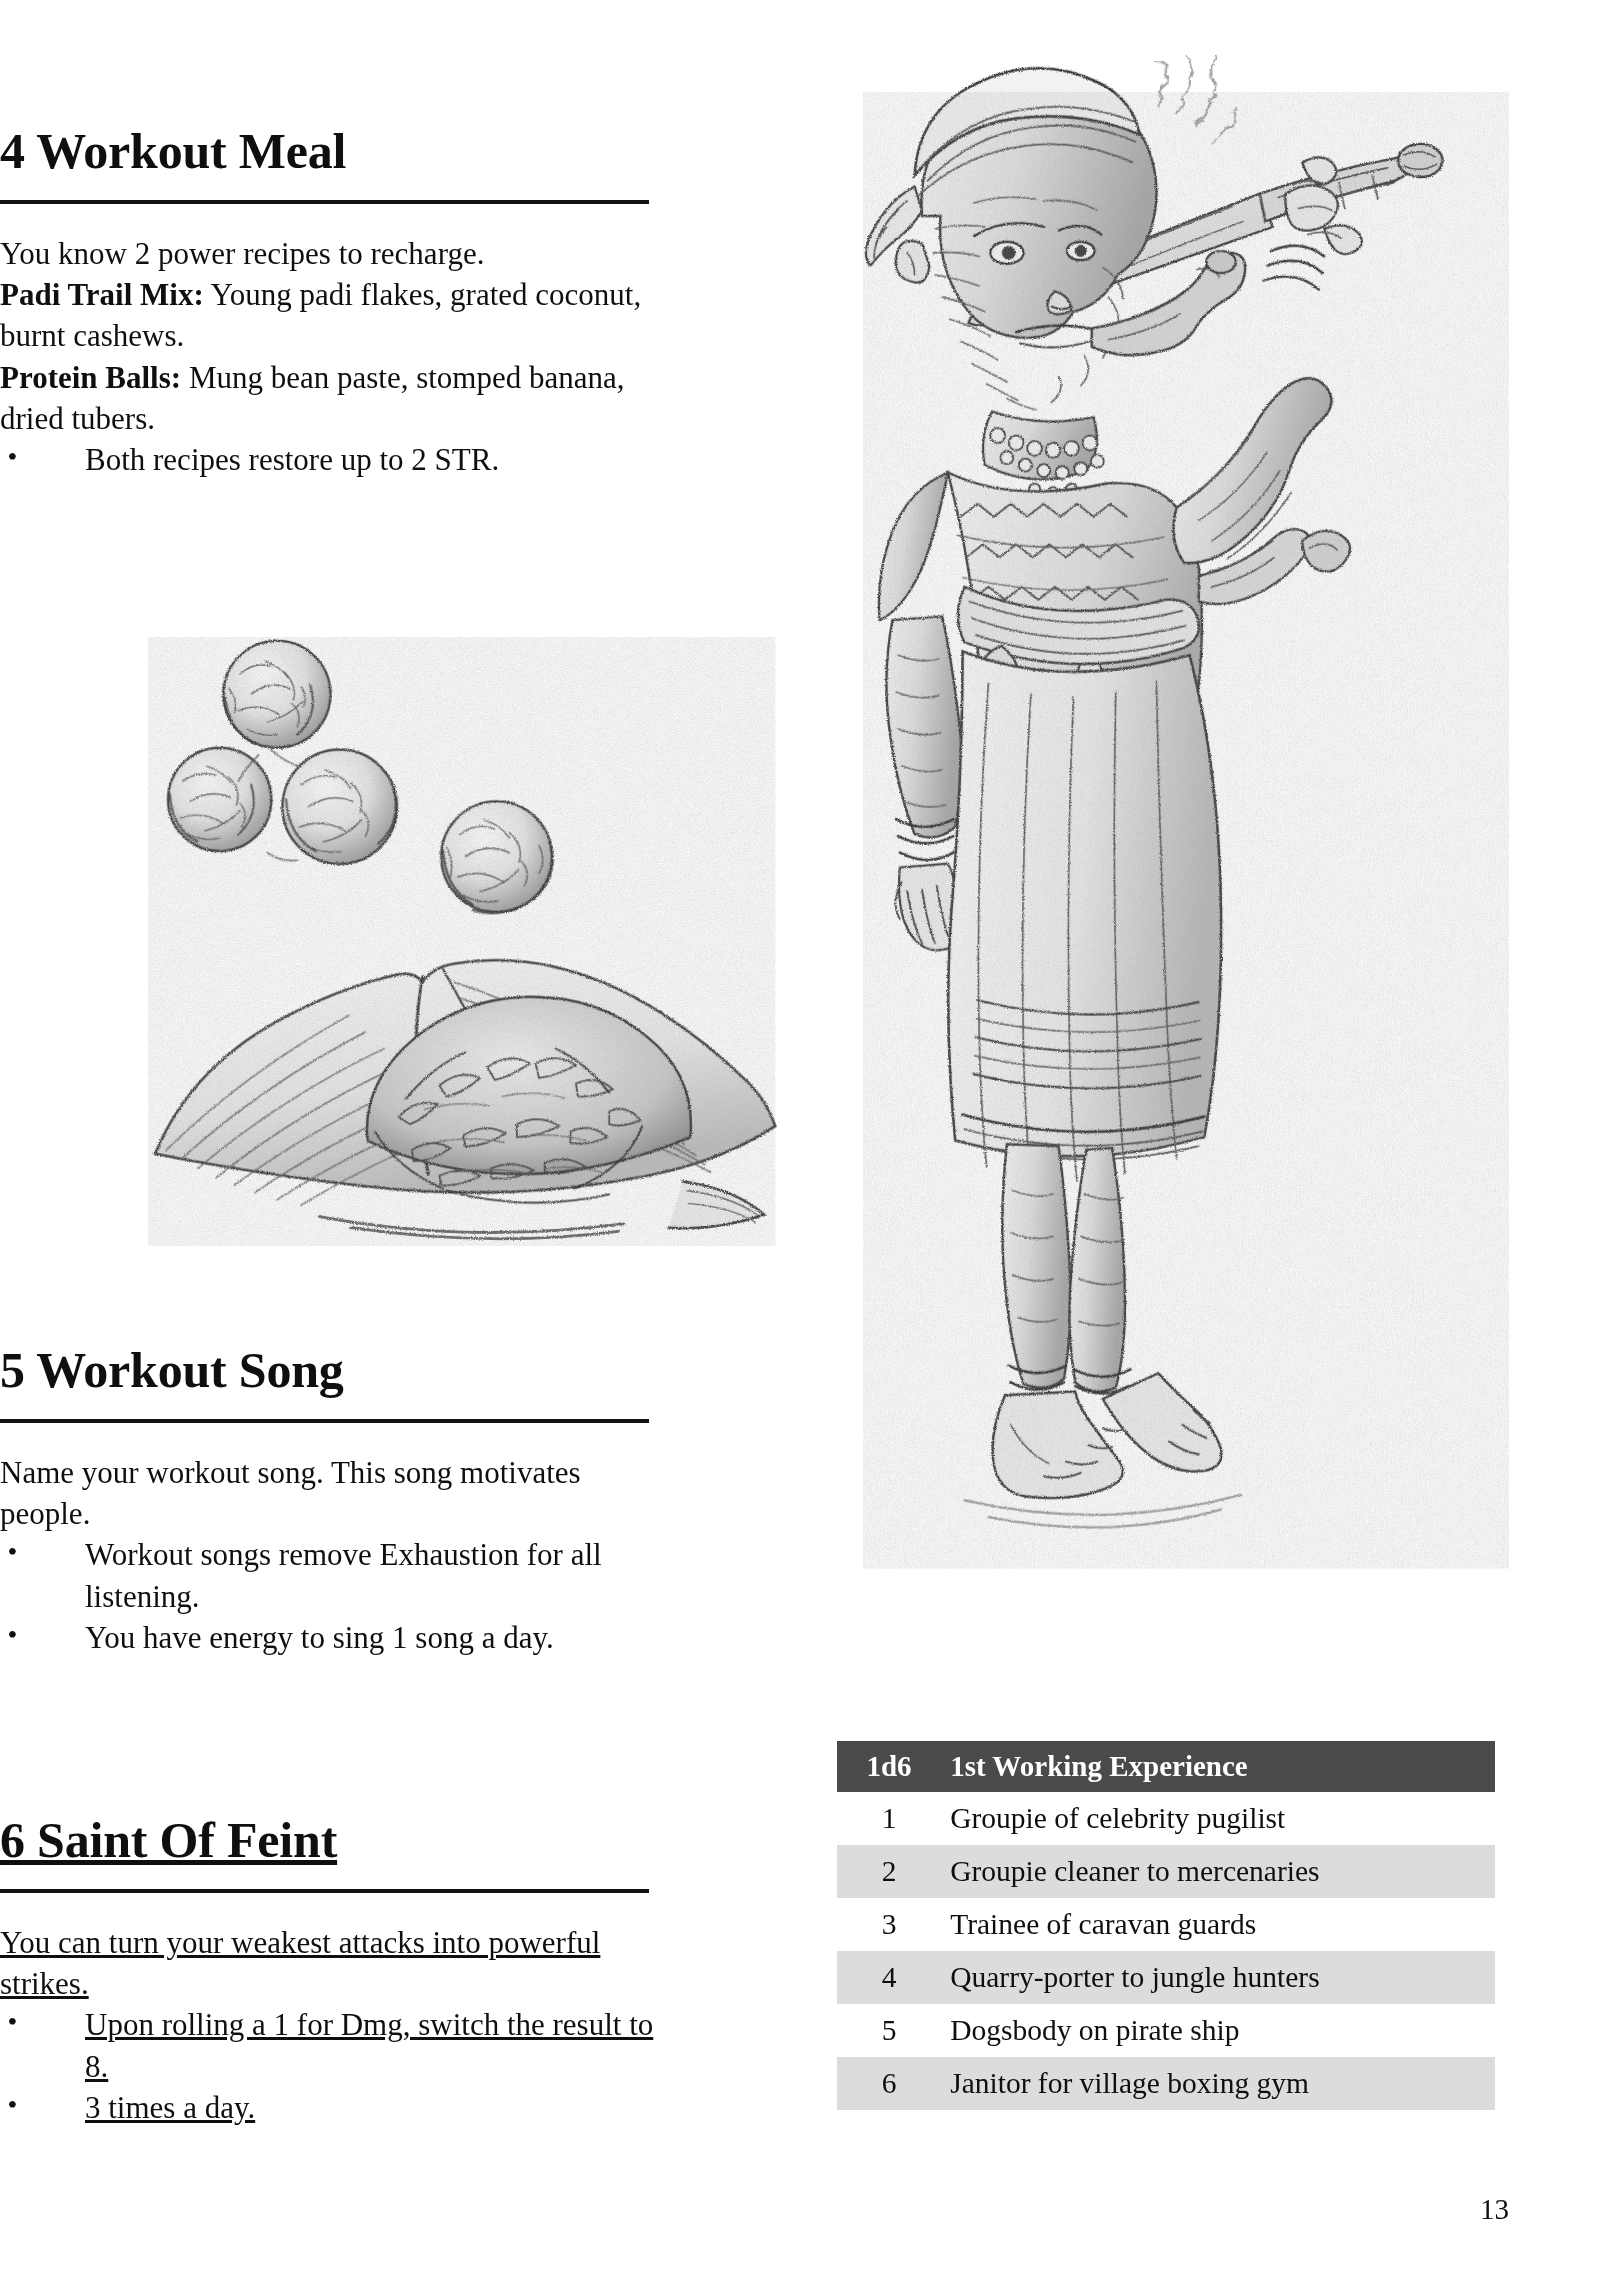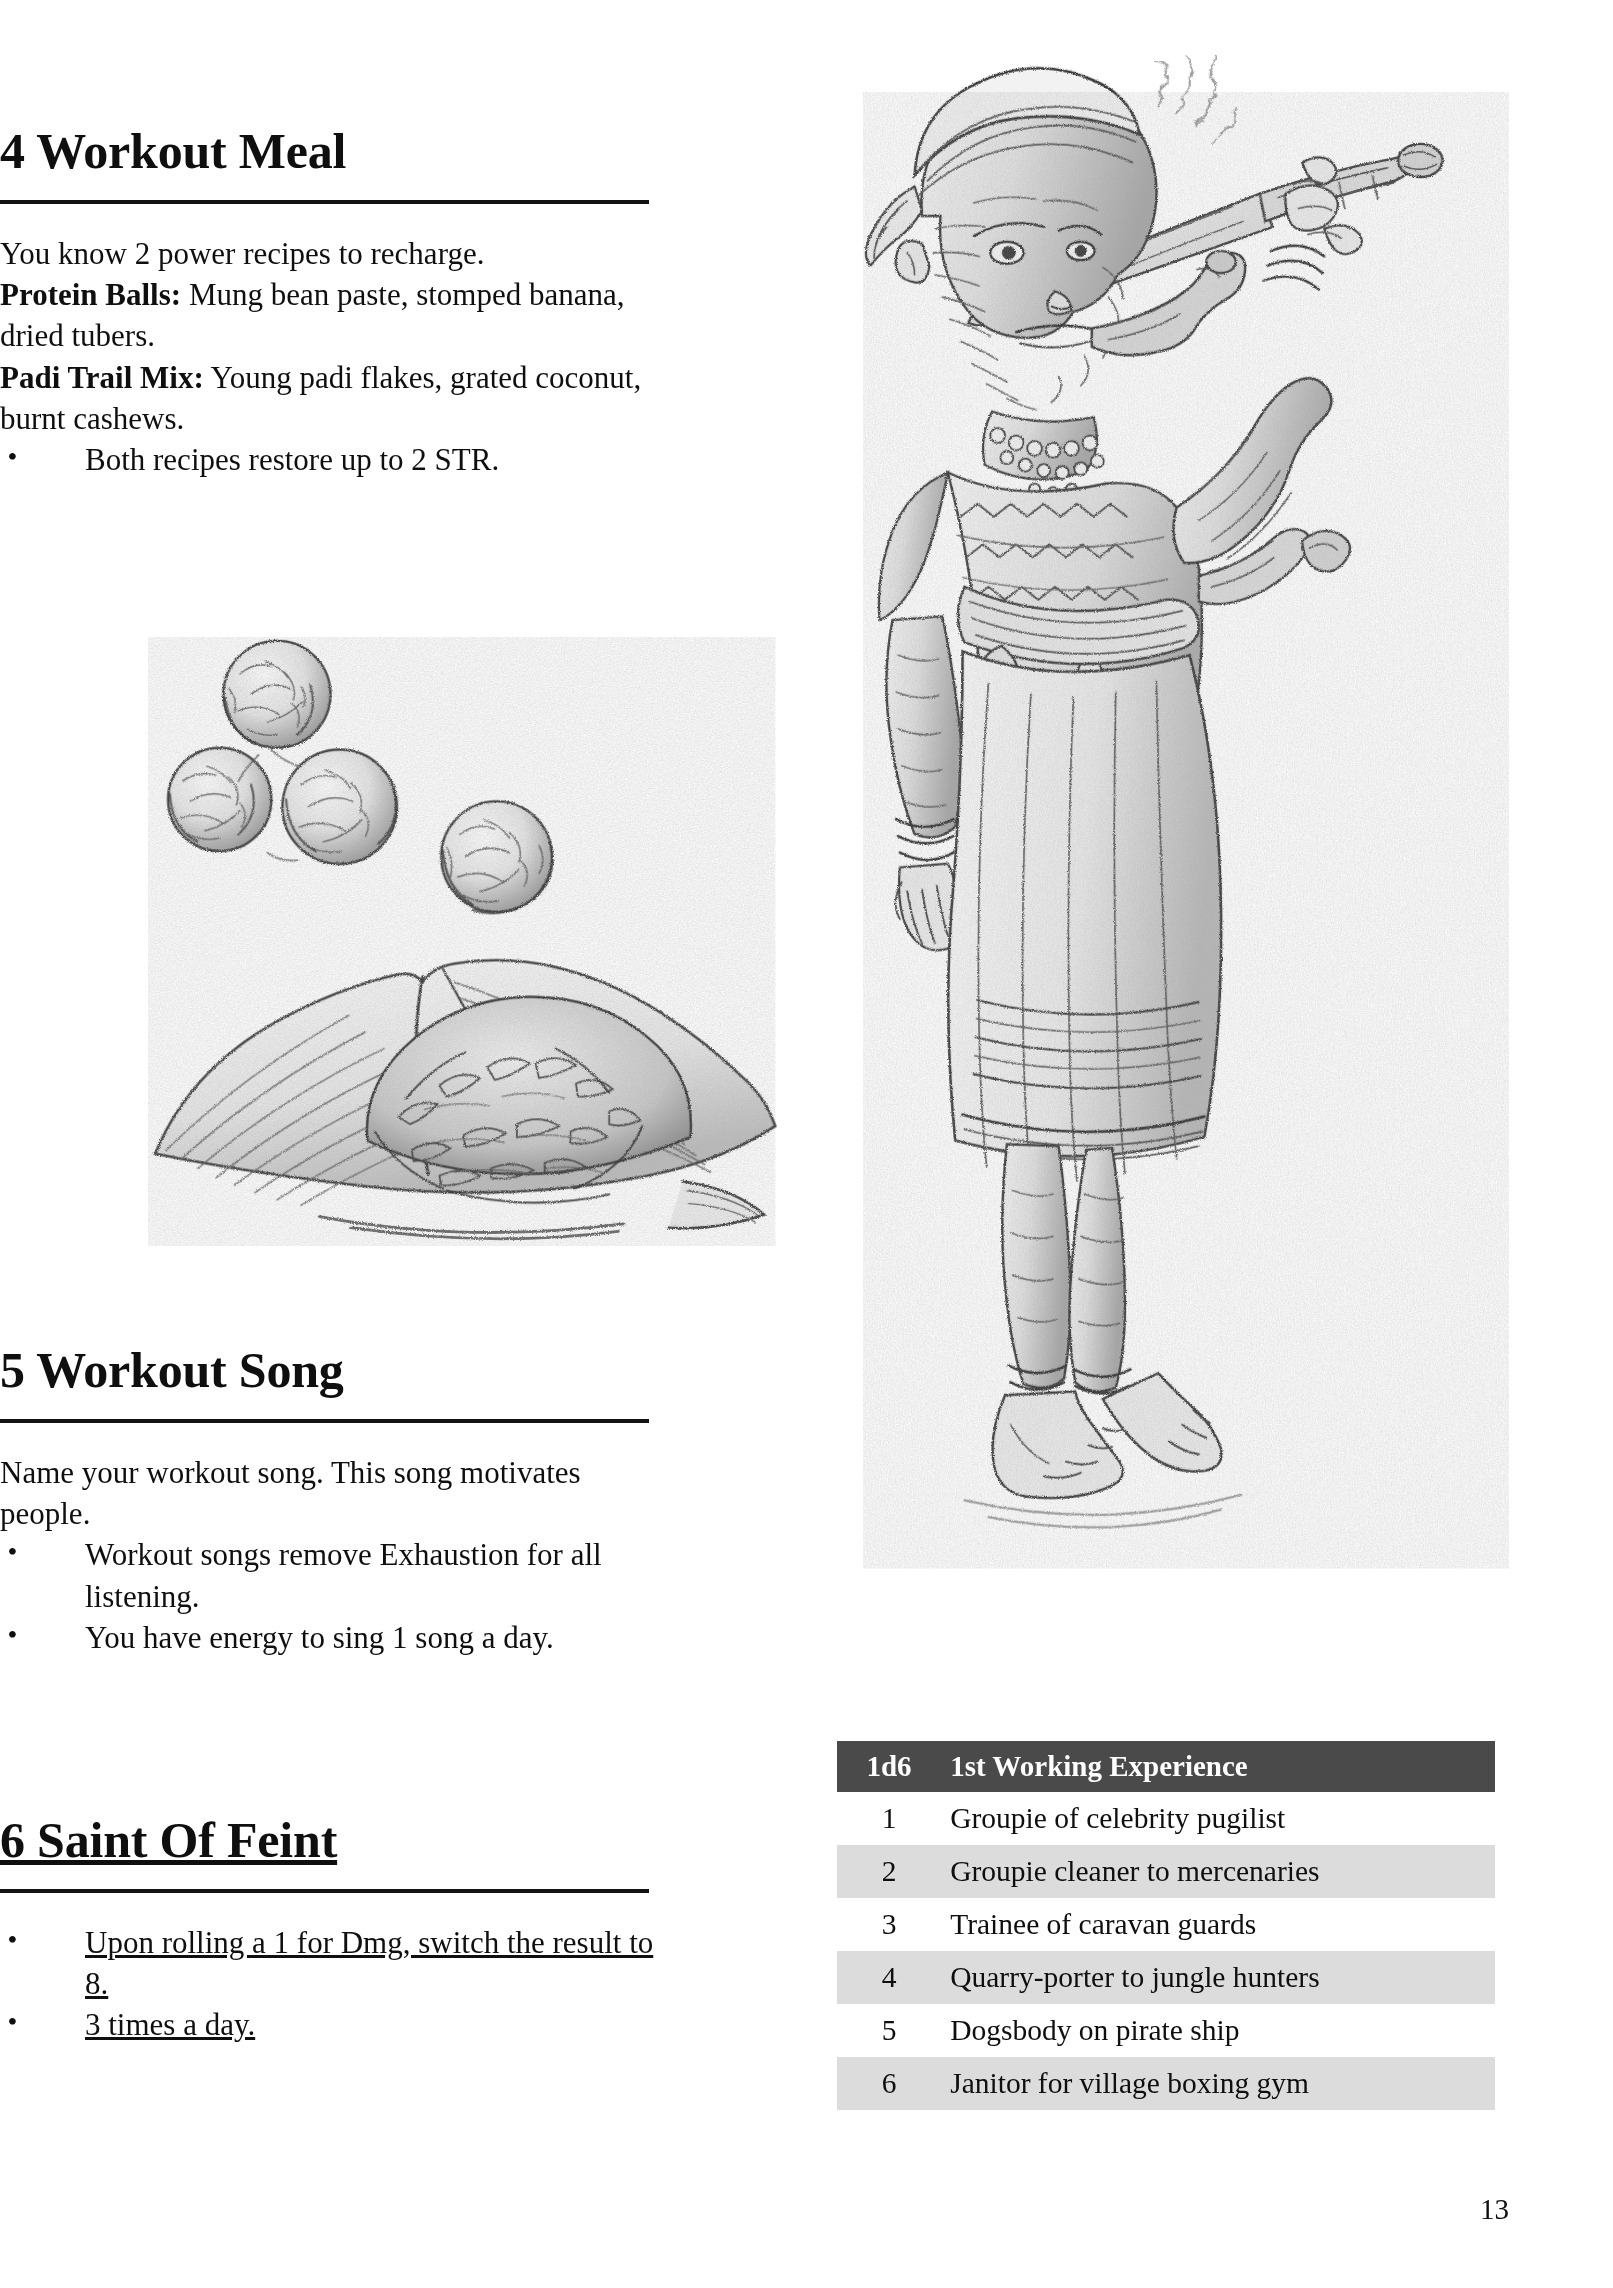--- a/index.html
+++ b/index.html
@@ -74,24 +74,24 @@
 <body>
 
 <div class="page">
 
   <div class="section" style="top:125px;">
     <h2 class="sec-head">4 Workout Meal</h2>
     <div class="sec-rule"></div>
     <div class="sec-body">
       <p>You know 2 power recipes to recharge.</p>
       <p>
-        <b>Protein Balls:</b><span> Mung bean paste, stomped banana, dried tubers.</span>
+        <b>Padi Trail Mix:</b><span> Young padi flakes, grated coconut, burnt cashews.</span>
       </p>
       <p>
-        <b>Padi Trail Mix:</b><span> Young padi flakes, grated coconut, burnt cashews.</span>
+        <b>Protein Balls:</b><span> Mung bean paste, stomped banana, dried tubers.</span>
       </p>
       <ul class="bullets">
         <li>Both recipes restore up to 2 STR.</li>
       </ul>
     </div>
   </div>
 
   <div class="food-art">
     <svg viewBox="0 0 720 660" xmlns="http://www.w3.org/2000/svg">
       <defs>
@@ -676,20 +676,21 @@
         <li>Workout songs remove Exhaustion for all listening.</li>
         <li>You have energy to sing 1 song a day.</li>
       </ul>
     </div>
   </div>
 
   <div class="section" style="top:1814px;text-decoration:underline;">
     <h2 class="sec-head">6 Saint Of Feint</h2>
     <div class="sec-rule"></div>
     <div class="sec-body">
+      <p>You can turn your weakest attacks into powerful strikes.</p>
       <ul class="bullets">
         <li>Upon rolling a 1 for Dmg, switch the result to 8.</li>
         <li>3 times a day.</li>
       </ul>
     </div>
   </div>
 
   <table class="roll-table">
     <thead>
       <tr>

